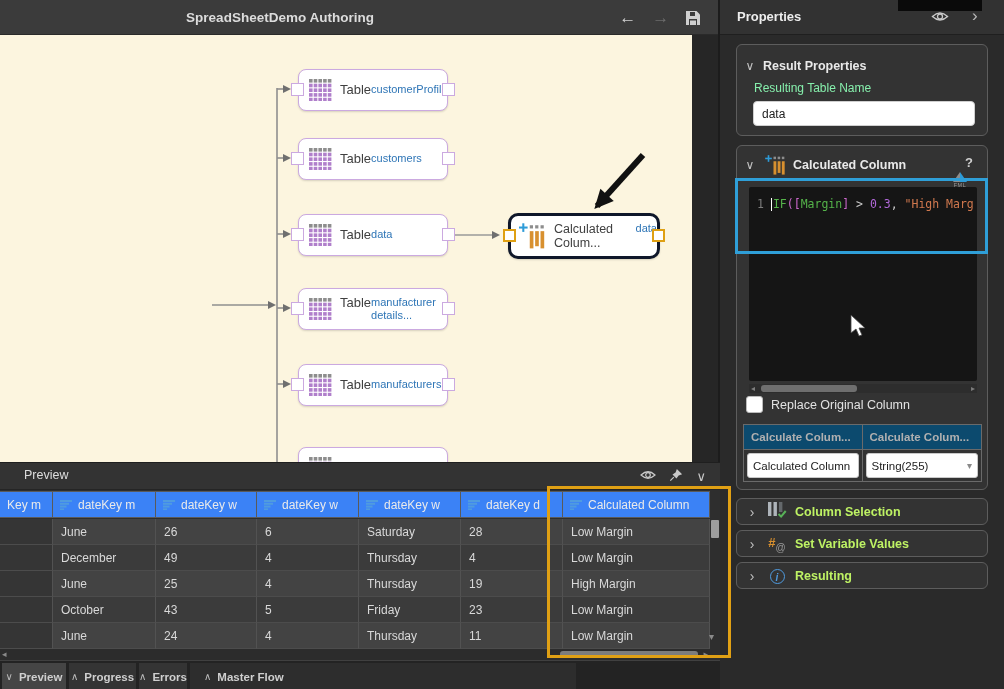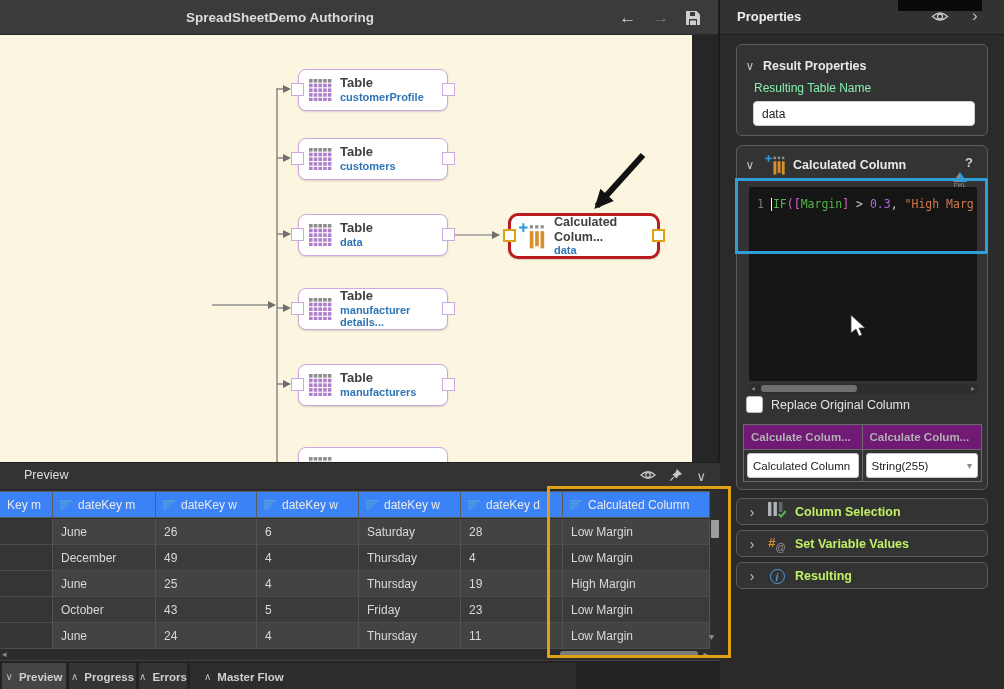--- a/index.html
+++ b/index.html
@@ -23,29 +23,29 @@
   #tb-close { font-size:18px; }
 
   
   #canvas { left:0; top:35px; width:692px; height:427px; background:#fcf5df; overflow:hidden; }
   #canvas-gutter { left:692px; top:35px; width:26px; height:427px; background:#262626; }
   #divider { left:718px; top:0; width:2px; height:689px; background:#1c1c1c; }
 
   #wires { position:absolute; left:0; top:0; width:692px; height:427px; }
 
   .node { position:absolute; background:#fff; border-radius:8px; display:flex; align-items:center; box-shadow:0 1px 2px rgba(0,0,0,.15); }
-  .node .txt { display:flex; flex-direction:column; line-height:1.15;font-weight:bold; }
+  .node .txt { display:flex; flex-direction:row; line-height:1.15; }
   .node .t1 { font-size:13px; color:#404040; }
   .node .t2 { font-size:11px; color:#2e75b6; }
   .tbl-node { width:150px; height:42px; border:1.5px solid #cba9e0; padding-left:10px; gap:8px; }
   #node-inmem { left:48px; top:249px; width:152px; height:42px; border:1.5px solid #8f8f8f; padding-left:12px; gap:9px; }
   #node-inmem .t1 { text-decoration:underline; color:#333; }
   .blur-blob { position:absolute; left:44px; top:24px; width:82px; height:11px; background:#dedede; filter:blur(1.5px); border-radius:2px; }
   .blur-blob.b2 { left:78px; top:25px; width:42px; height:9px; background:#d4d4d4; }
-  #node-calc { left:508px; top:178px; width:152px; height:46px; border:3px solid #b91c1c; border-radius:10px; padding-left:8px; gap:7px; }
+  #node-calc { left:508px; top:178px; width:152px; height:46px; border:3px solid #0f172a; border-radius:10px; padding-left:8px; gap:7px; }
   #node-calc .t1 { font-size:12.5px; }
 
   .port { position:absolute; width:13px; height:13px; background:#fff; border:1.5px solid #cba9e0; }
   .port.in  { left:-8px; }
   .port.out { right:-8px; }
   .tbl-node .port { top:13px; }
   #node-inmem .port { border-color:#8f8f8f; top:13px; }
   #node-calc .port { border-color:#dfa013; border-width:2px; top:13px; }
 
   .node-icon { flex:0 0 auto; }
@@ -110,21 +110,21 @@
   #code-line { font-family:"DejaVu Sans Mono", monospace; font-size:11.5px; white-space:pre; display:flex; align-items:center; }
   #code-line .lno { color:#7c7c7c; margin-right:7px; }
   #code-line .caret { display:inline-block; width:1px; height:13px; background:#fff; margin-right:1px; }
   #ed-hscroll { position:absolute; left:12px; top:238px; width:228px; height:9px; background:#2d2d2d; }
   #ed-hthumb { position:absolute; left:12px; top:1px; width:96px; height:7px; background:#6f6f6f; border-radius:3px; }
   .ed-arrow { position:absolute; color:#7e7e7e; font-size:8px; line-height:9px; }
   #rp-checkbox { position:absolute; left:9px; top:250px; width:17px; height:17px; background:#fff; border:1px solid #bbb; border-radius:3px; }
   #rp-check-label { position:absolute; left:34px; top:252px; color:#e2e2e2; font-size:12.5px; }
   #mini-grid { position:absolute; left:6px; top:278px; width:239px; border:1px solid #6a6a6a; }
   #mini-grid .row { display:flex; }
-  #mini-grid .hcell { width:119.5px; height:25px; background:#701a75; color:#b0b0b0; font-size:11.5px; font-weight:bold; display:flex; align-items:center; padding-left:7px; border-right:1px solid #6a6a6a; border-bottom:1px solid #6a6a6a; overflow:hidden; white-space:nowrap; }
+  #mini-grid .hcell { width:119.5px; height:25px; background:#0c4a6e; color:#b0b0b0; font-size:11.5px; font-weight:bold; display:flex; align-items:center; padding-left:7px; border-right:1px solid #6a6a6a; border-bottom:1px solid #6a6a6a; overflow:hidden; white-space:nowrap; }
   #mini-grid .hcell:last-child, #mini-grid .vcell:last-child { border-right:none; }
   #mini-grid .vcell { width:119.5px; height:31px; padding:3px; border-right:1px solid #6a6a6a; }
   #mg-name { width:100%; height:25px; background:#fff; border:1px solid #c9c9c9; border-radius:3px; font-size:11.5px; color:#222; padding:0 5px; font-family:"Liberation Sans",sans-serif; }
   #mg-type { width:100%; height:25px; background:#fff; border:1px solid #c9c9c9; border-radius:3px; font-size:11.5px; color:#222; padding:0 5px; display:flex; align-items:center; justify-content:space-between; }
   #mg-type .dd { color:#8a8a8a; font-size:10px; }
 
   .mini-card { position:absolute; left:16px; width:252px; height:27px; background:#333333; border:1px solid #5d5d5d; border-radius:6px; display:flex; align-items:center; }
   .mini-card .chev { width:30px; text-align:center; color:#c2c2c2; font-size:14px; }
   .mini-card .mc-ic { width:20px; margin-right:8px; text-align:center; }
   .mini-card .lbl { color:#bef264; font-size:12.5px; font-weight:bold; }

